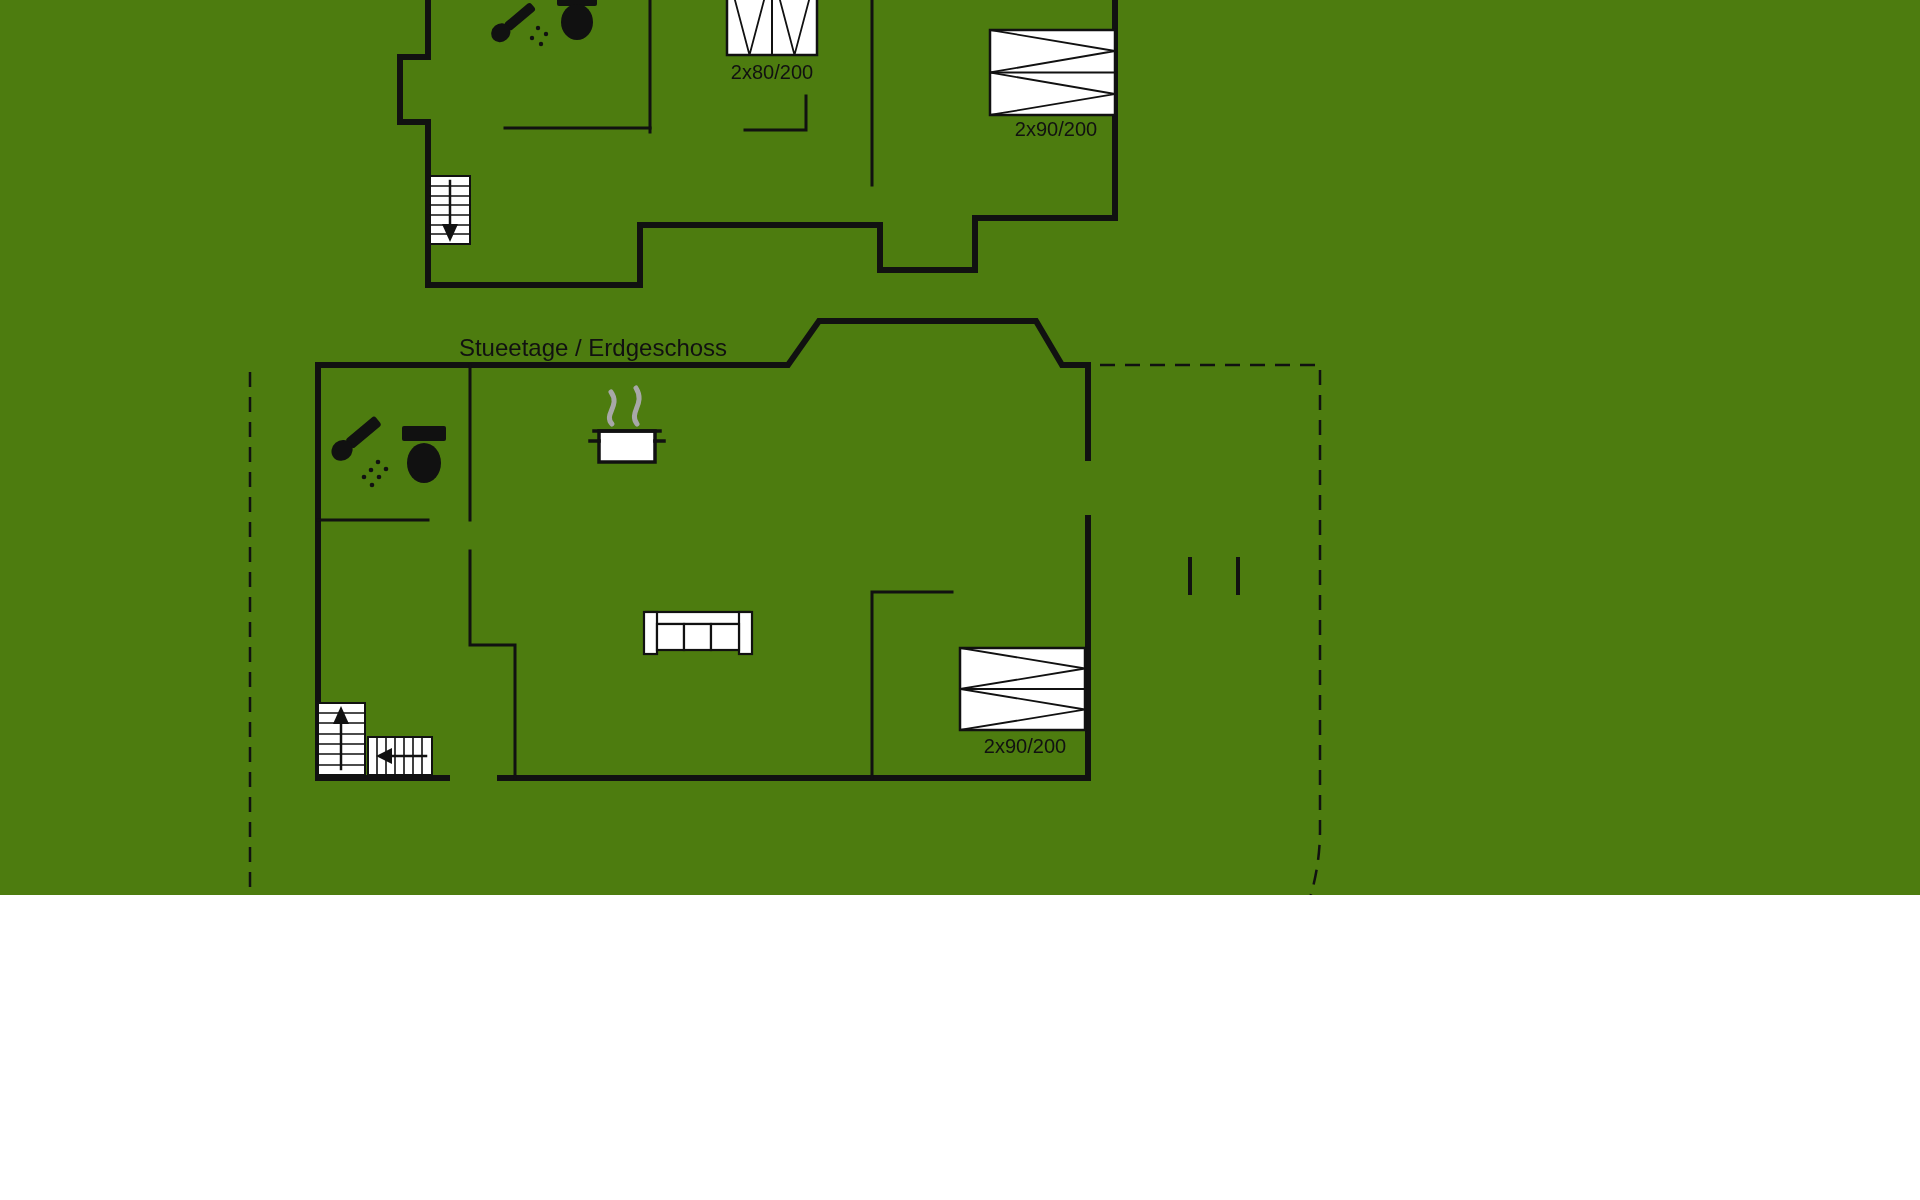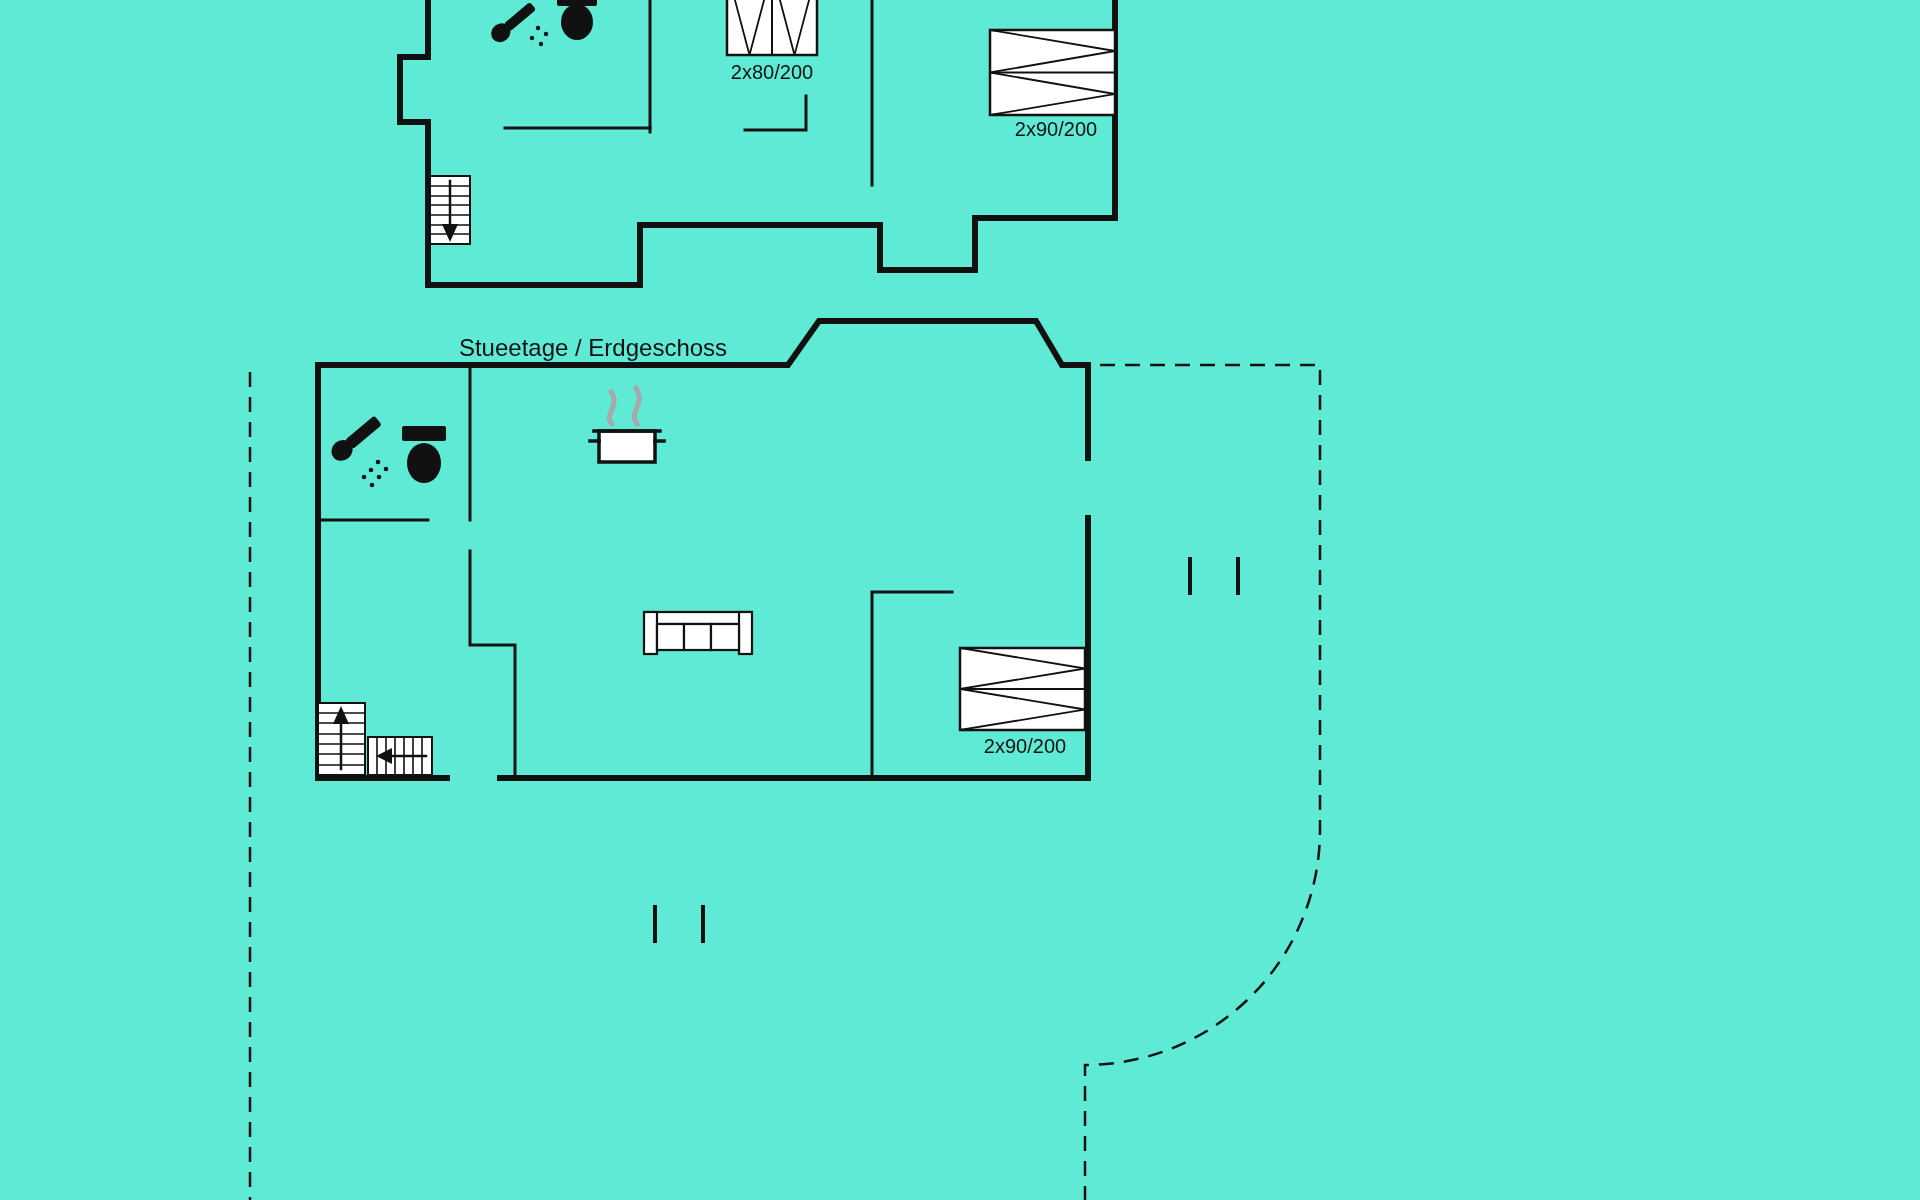--- a/index.html
+++ b/index.html
@@ -1,16 +1,16 @@
 <!DOCTYPE html>
 <html><head>
 <meta charset="utf-8">
 <style>
   html,body{margin:0;padding:0;background:#ffffff;}
-  .page{width:1920px;height:1200px;position:relative;overflow:hidden;background:#5eead4;}
+  .page{width:1920px;height:895px;position:relative;overflow:hidden;background:#4d7c0f;}
   svg{display:block;}
   text{font-family:"Liberation Sans","DejaVu Sans",sans-serif;fill:#111111;}
   .bed-label{font-size:20px;}
   .floor-title{font-size:24px;}
 </style>
 </head>
 <body>
 
 <div class="page">
 <svg width="1920" height="1200" viewBox="0 0 1920 1200" xmlns="http://www.w3.org/2000/svg">

